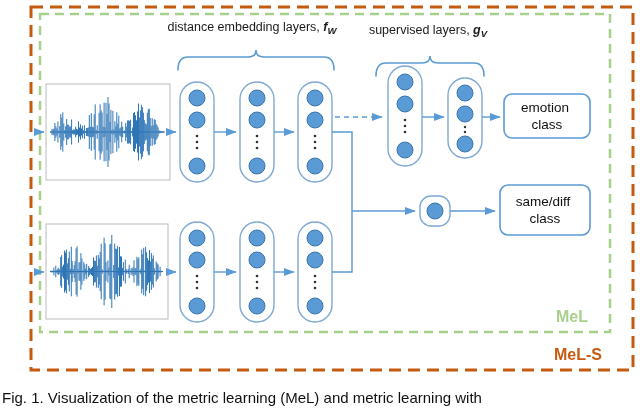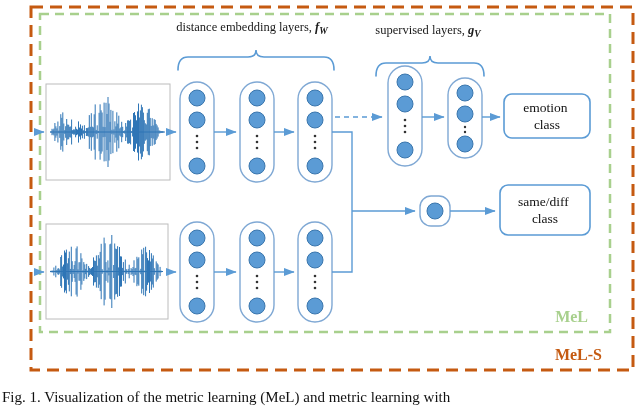--- a/index.html
+++ b/index.html
@@ -1,17 +1,17 @@
 <!DOCTYPE html>
 <html style="--node-fill: #5b9bd5; --node-stroke: #3a76ad; --col-stroke: #7fa8d4; --line: #5b9bd5; --wave: #2e75b6; --mel-green: #a8d08d; --mel-orange: #c55a11;"><head>
 <meta charset="utf-8">
 <style>
   body{margin:0;background:#ffffff;}
   .page{position:relative;width:640px;height:414px;background:#fff;overflow:hidden;
-        font-family:Liberation Serif, serif;}
+        font-family:Liberation Sans, sans-serif;}
   svg{display:block;}
   .col{fill:#fff;stroke:var(--col-stroke);stroke-width:1.4;}
   .node{fill:var(--node-fill);stroke:var(--node-stroke);stroke-width:1;}
   .dot{fill:#333;}
   .arrow{stroke:var(--line);stroke-width:1.4;fill:none;}
   .dashed{stroke-dasharray:5 4;}
   .brace{stroke:var(--line);stroke-width:1.6;fill:none;stroke-linecap:round;}
   .box{fill:#fff;stroke:var(--line);stroke-width:1.6;}
   .wavebox{fill:#fff;stroke:#bcbcbc;stroke-width:1;}
   .wavepath{stroke:var(--wave);stroke-width:1;fill:none;}

